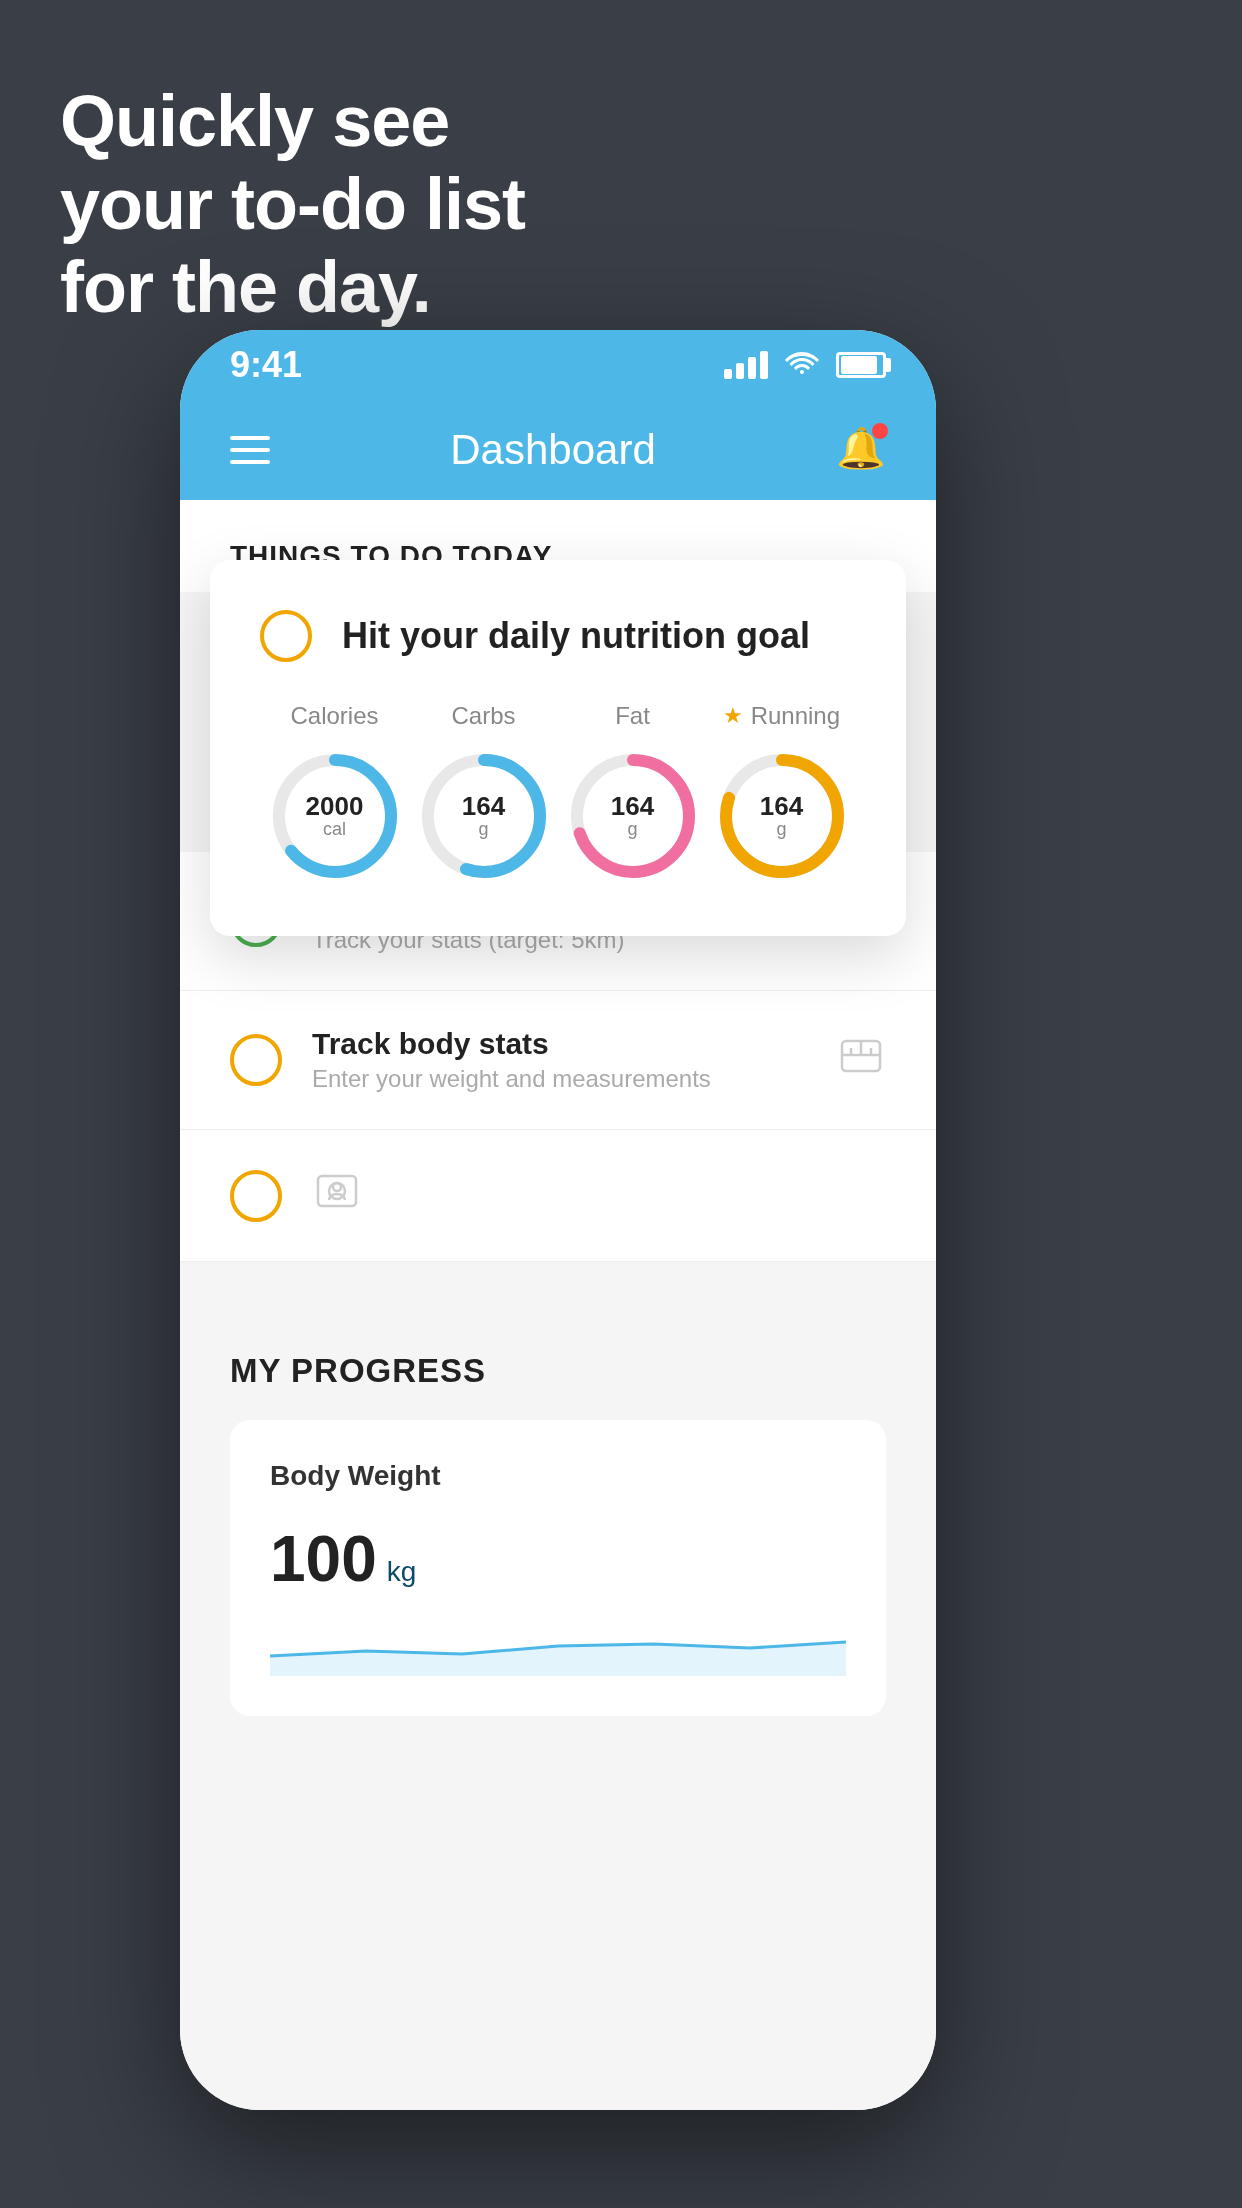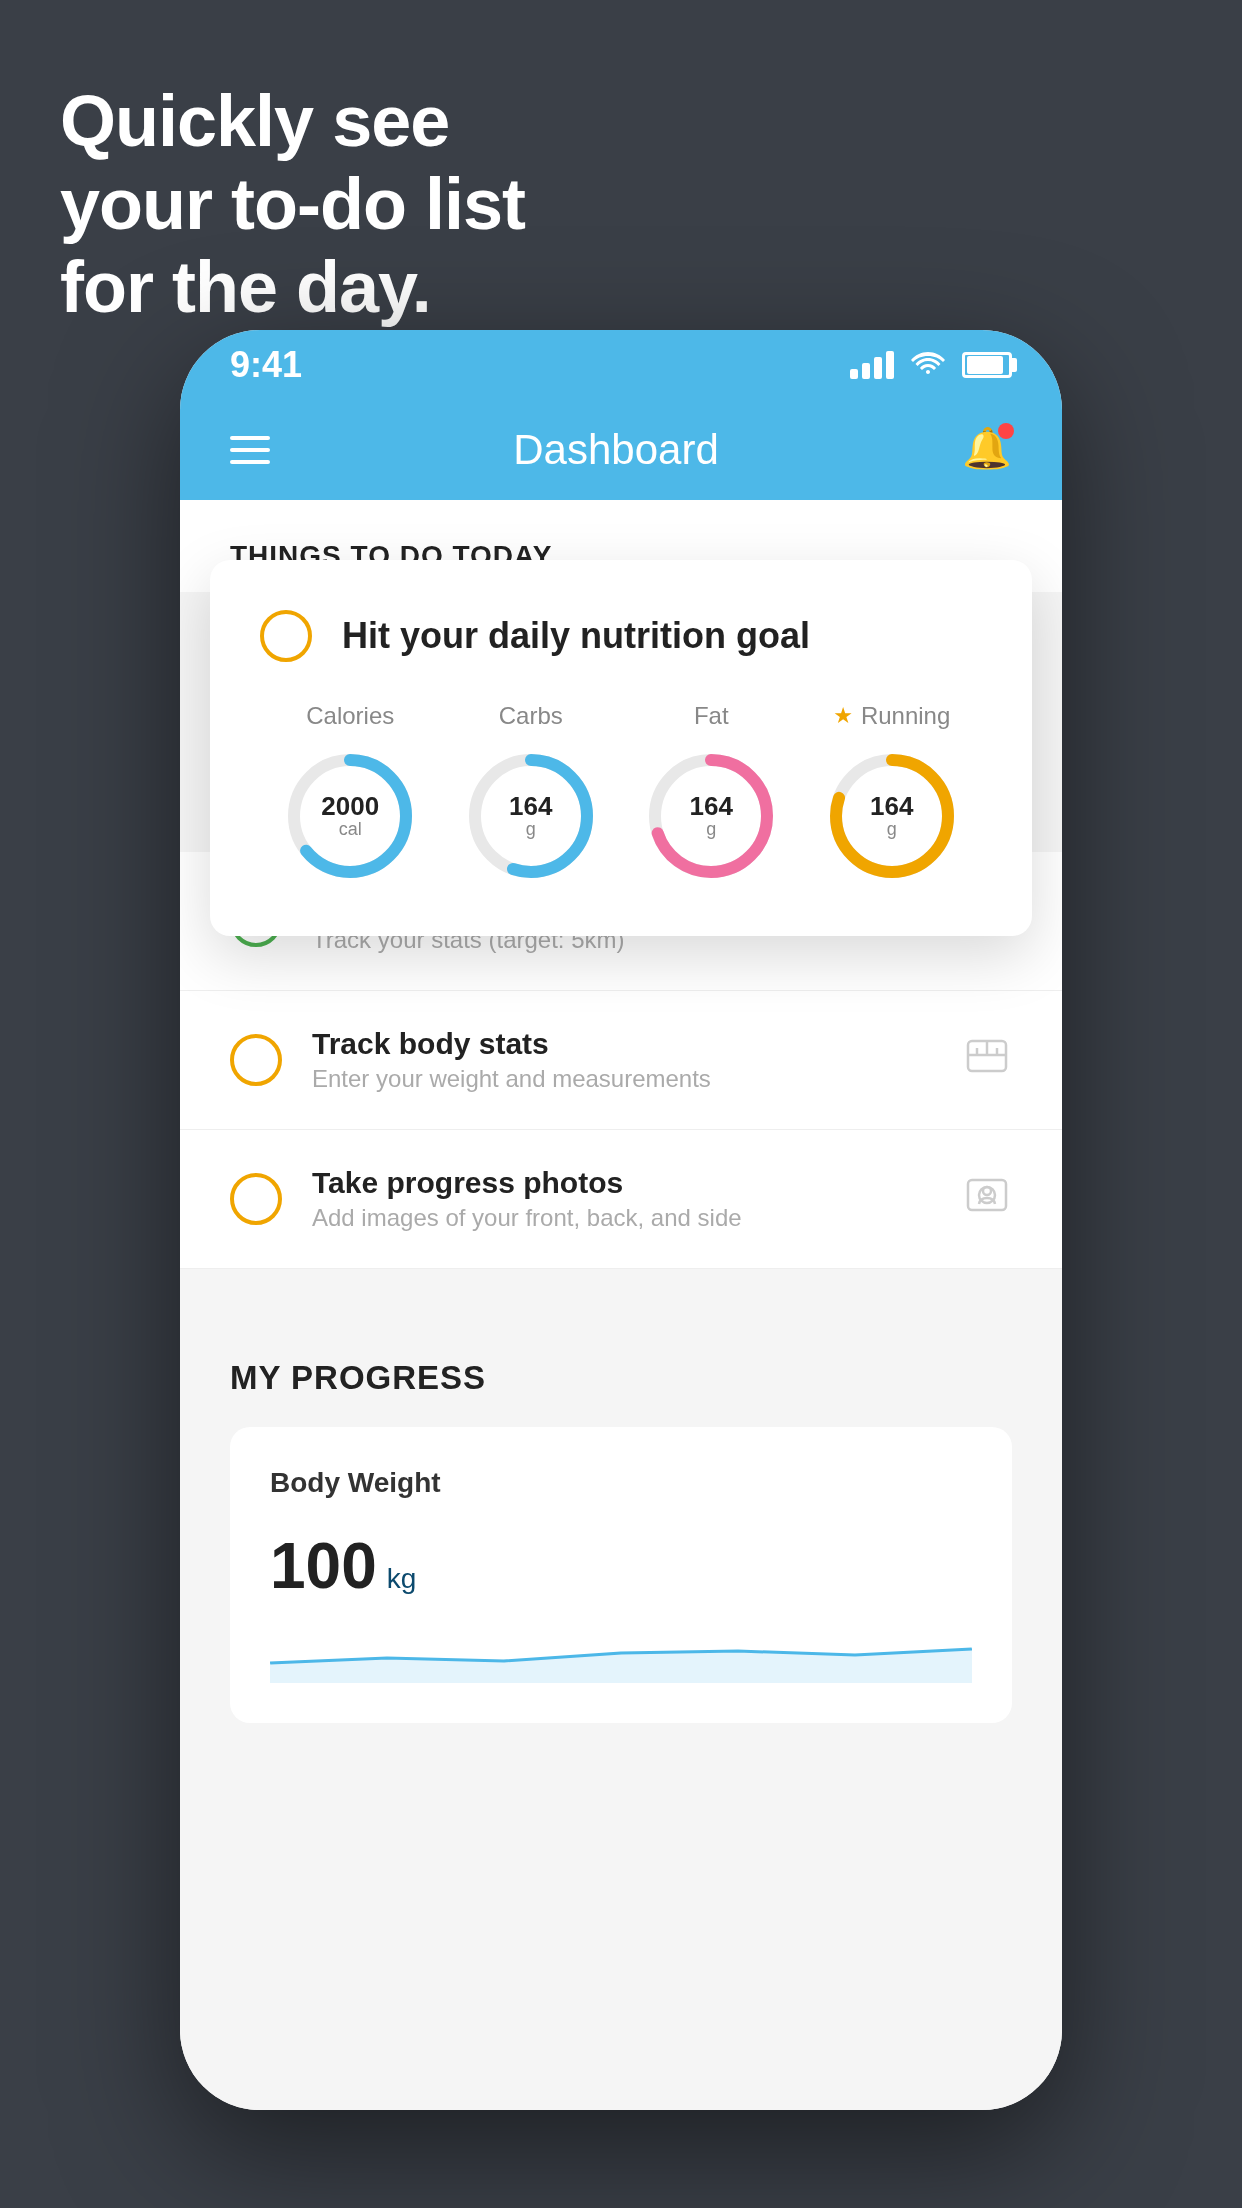--- a/index.html
+++ b/index.html
@@ -28,21 +28,21 @@
       font-weight: 800;
       line-height: 1.15;
       letter-spacing: -1px;
     }
 
     
     .phone-frame {
       position: absolute;
       top: 330px;
       left: 180px;
-      width: 882px;
+      width: 756px;
       height: 1780px;
       background: #f5f5f5;
       border-radius: 80px;
       overflow: hidden;
       box-shadow: 0 40px 120px rgba(0,0,0,0.5);
     }
 
     
     .status-bar {
       background: #4db8e8;
@@ -573,24 +573,20 @@
             <line x1="6" y1="24" x2="44" y2="24"></line>
             <line x1="25" y1="10" x2="25" y2="24"></line>
             <line x1="15" y1="17" x2="15" y2="24"></line>
             <line x1="35" y1="17" x2="35" y2="24"></line>
           </svg>
         </span>
       </div>
 
       <div class="todo-item">
         <div class="todo-circle yellow"></div>
-        <div class="todo-text">
-          <div class="todo-title">Take progress photos</div>
-          <div class="todo-subtitle">Add images of your front, back, and side</div>
-        </div>
         <span class="todo-icon">
           <svg width="50" height="50" viewBox="0 0 50 50" fill="none" stroke="#ccc" stroke-width="2.5">
             <rect x="6" y="10" width="38" height="30" rx="4"></rect>
             <circle cx="25" cy="25" r="8"></circle>
             <circle cx="25" cy="21" r="4"></circle>
             <path d="M17 34 Q18 28 25 28 Q32 28 33 34"></path>
           </svg>
         </span>
       </div>
 

